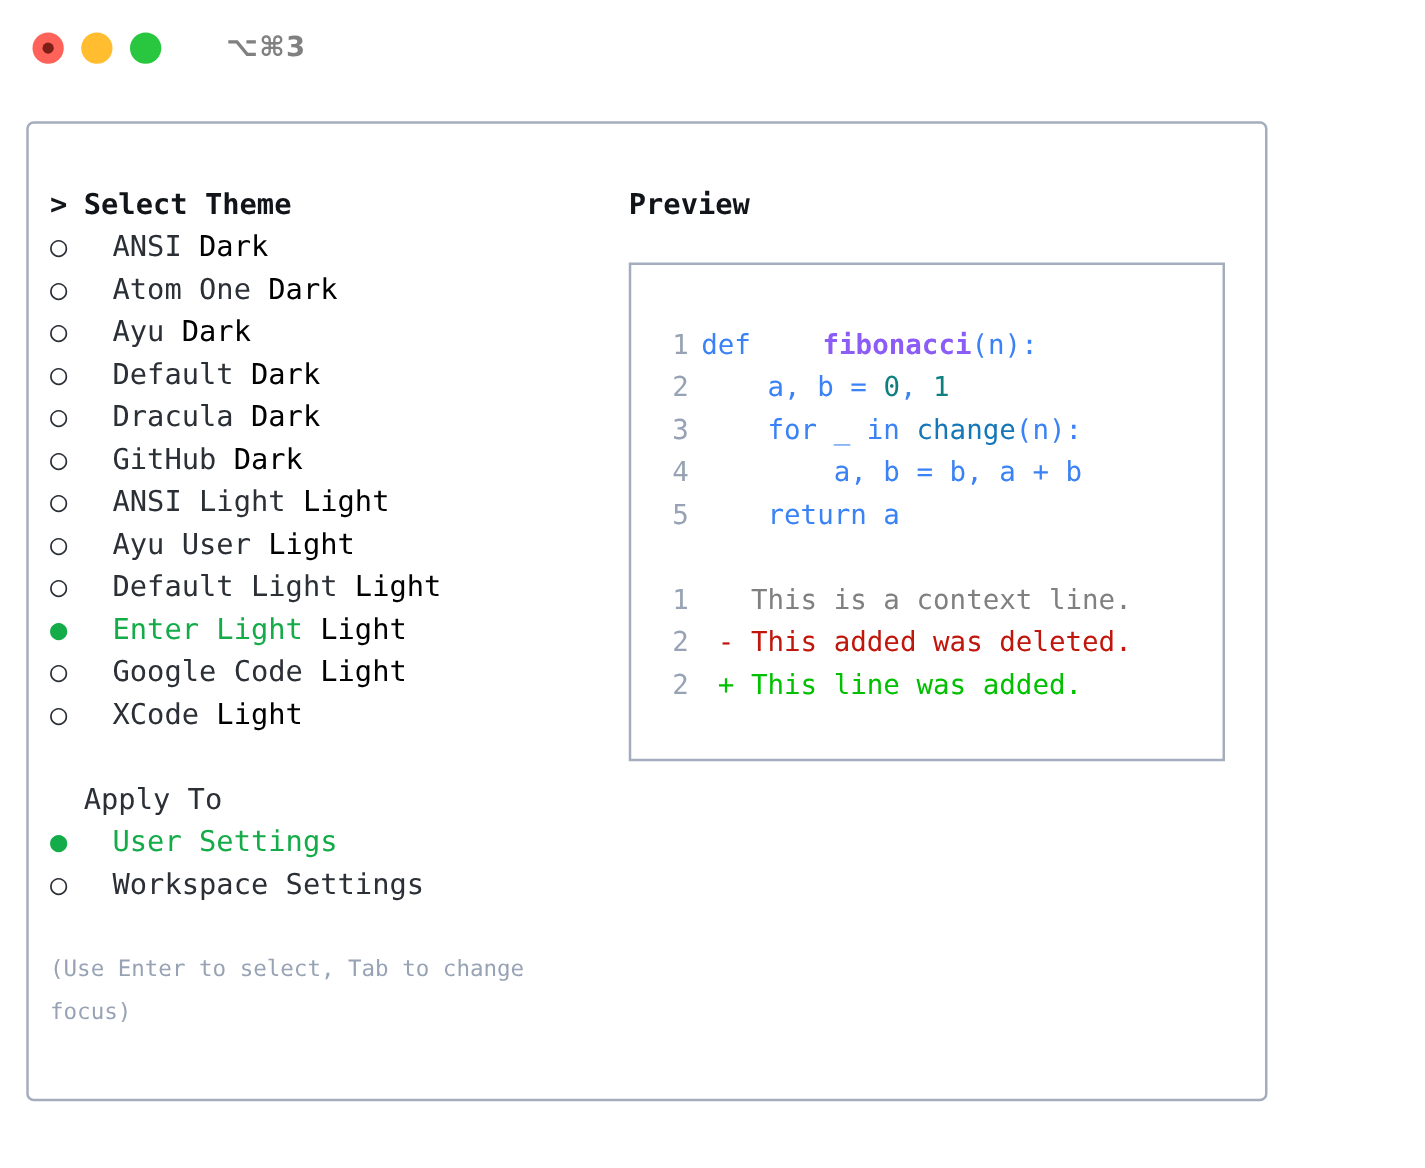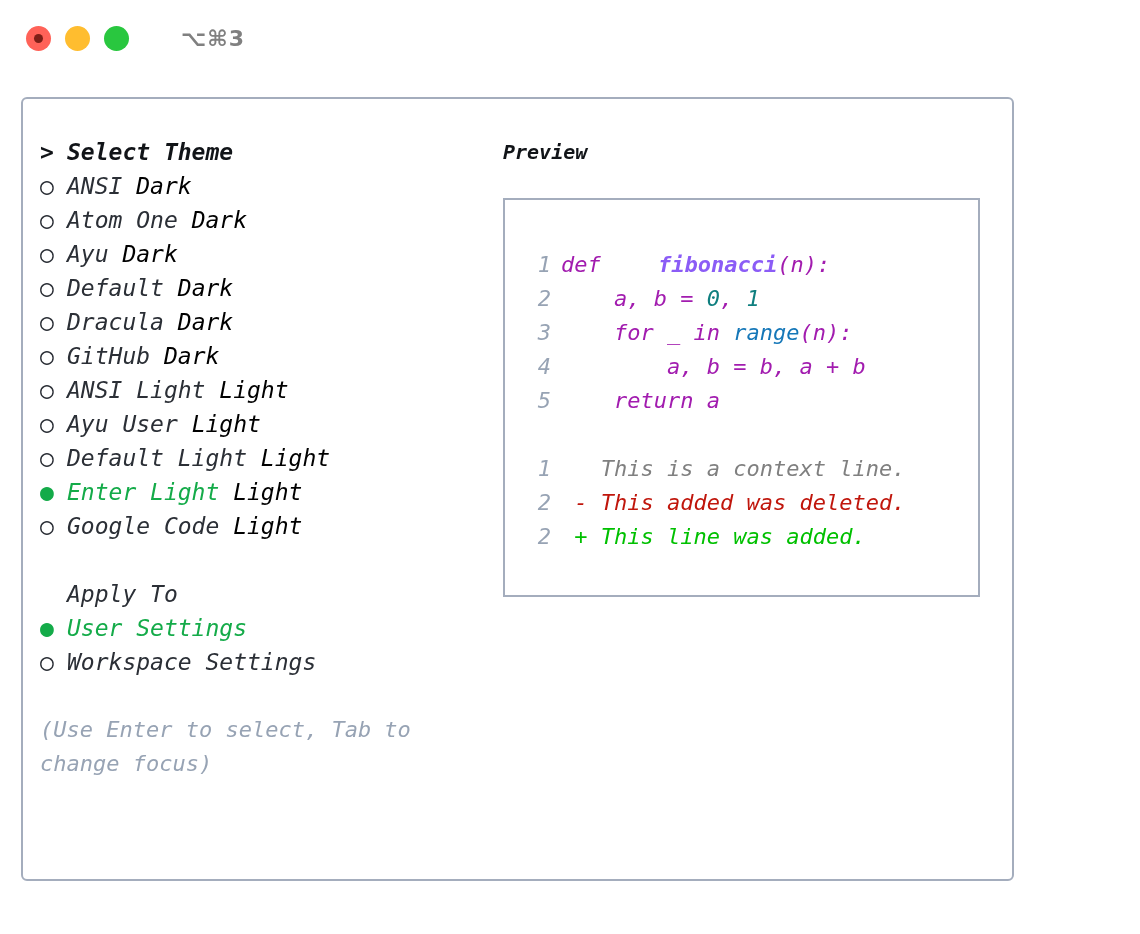--- a/index.html
+++ b/index.html
@@ -75,22 +75,21 @@
     width: 993px;
     height: 784px;
     border: 2px solid #a4adbd;
     border-radius: 6px;
     box-sizing: border-box;
     background: #ffffff;
   }
 
   .columns {
     display: flex;
-    padding: 36px 0 0 0;
-    font-style: italic;
+    padding: 48px 0 0 0;
   }
   .col-left {
     width: 462px;
     padding-left: 17px;
     box-sizing: border-box;
   }
   .col-right {
     flex: 1;
     padding-left: 18px;
     box-sizing: border-box;
@@ -112,44 +111,44 @@
     color: #2b2f36;
     white-space: pre;
   }
   .marker {
     display: inline-block;
     width: 27px;
     color: #2b2f36;
   }
   .opt.selected .marker { color: #14ab49; }
   .opt.selected .opt-label { color: #14ab49; }
-  .opt-label { color: #2b2f36; }
+  .opt-label { color: #2b2f36; margin-left: 23px; }
   .opt-tag { color: #000000; }
 
   .section-head {
     font-size: 23px;
     line-height: 34px;
     color: #2b2f36;
     white-space: pre;
   }
   .section-head .marker { color: transparent; }
 
   .spacer-sm { height: 34px; }
   .spacer-md { height: 34px; }
 
   .hint {
-    font-size: 22px;
+    font-size: 18px;
     line-height: 34px;
     color: #97a3b4;
     width: 420px;
   }
 
   
   .preview-title {
-    font-size: 20px;
+    font-size: 23px;
     font-weight: bold;
     color: #111418;
     line-height: 34px;
   }
   .preview-box {
     margin-top: 29px;
     width: 477px;
     height: 399px;
     border: 2px solid #a4adbd;
     box-sizing: border-box;
@@ -165,21 +164,21 @@
   .ln {
     display: inline-block;
     width: 26px;
     text-align: right;
     color: #97a3b4;
     margin-right: 10px;
   }
   .tok-fn   { color: #8b5cf6; font-weight: bold; margin-left: 44px; }
   .tok-num  { color: #0f7f7f; }
   .tok-call { color: #1577b8; }
-  .tok-plain{ color: #a21caf; }
+  .tok-plain{ color: #3b82f6; }
   .code-gap { height: 34px; }
 
   .diff-ctx { color: #808080; }
   .diff-del { color: #c0160c; }
   .diff-add { color: #00c000; }
 </style>
 </head>
 <body>
 
 <div class="window">
@@ -204,20 +203,21 @@
             <div class="opt"><span class="marker">○</span><span class="opt-label">Atom One</span><span class="opt-tag"> Dark</span></div>
             <div class="opt"><span class="marker">○</span><span class="opt-label">Ayu</span><span class="opt-tag"> Dark</span></div>
             <div class="opt"><span class="marker">○</span><span class="opt-label">Default</span><span class="opt-tag"> Dark</span></div>
             <div class="opt"><span class="marker">○</span><span class="opt-label">Dracula</span><span class="opt-tag"> Dark</span></div>
             <div class="opt"><span class="marker">○</span><span class="opt-label">GitHub</span><span class="opt-tag"> Dark</span></div>
             <div class="opt"><span class="marker">○</span><span class="opt-label">ANSI Light</span><span class="opt-tag"> Light</span></div>
             <div class="opt"><span class="marker">○</span><span class="opt-label">Ayu User</span><span class="opt-tag"> Light</span></div>
             <div class="opt"><span class="marker">○</span><span class="opt-label">Default Light</span><span class="opt-tag"> Light</span></div>
             <div class="opt selected"><span class="marker">●</span><span class="opt-label">Enter Light</span><span class="opt-tag"> Light</span></div>
             <div class="opt"><span class="marker">○</span><span class="opt-label">Google Code</span><span class="opt-tag"> Light</span></div>
+            <div class="opt"><span class="marker">○</span><span class="opt-label">XCode</span><span class="opt-tag"> Light</span></div>
           </div>
 
         <div class="spacer-sm"></div>
 
         <div class="section-head"><span class="marker">○</span><span>Apply To</span></div>
 
         <div id="apply-list">
             <div class="opt selected"><span class="marker">●</span><span class="opt-label">User Settings</span></div>
             <div class="opt"><span class="marker">○</span><span class="opt-label">Workspace Settings</span></div>
           </div>
@@ -226,21 +226,21 @@
 
         <div class="hint">(Use Enter to select, Tab to change focus)</div>
       </div>
 
       <div class="col-right">
         <div class="preview-title">Preview</div>
         <div class="preview-box">
           <div id="code-block">
               <div class="code-line"><span class="ln">1</span><span class="tok-plain">def </span><span class="tok-fn">fibonacci</span><span class="tok-plain">(n):</span></div>
               <div class="code-line"><span class="ln">2</span><span class="tok-plain">    a, b = </span><span class="tok-num">0</span><span class="tok-plain">, </span><span class="tok-num">1</span></div>
-              <div class="code-line"><span class="ln">3</span><span class="tok-plain">    for _ in </span><span class="tok-call">range</span><span class="tok-plain">(n):</span></div>
+              <div class="code-line"><span class="ln">3</span><span class="tok-plain">    for _ in </span><span class="tok-call">change</span><span class="tok-plain">(n):</span></div>
               <div class="code-line"><span class="ln">4</span><span class="tok-plain">        a, b = b, a + b</span></div>
               <div class="code-line"><span class="ln">5</span><span class="tok-plain">    return a</span></div>
             </div>
           <div class="code-gap"></div>
           <div id="diff-block">
               <div class="code-line"><span class="ln">1</span><span class="diff-ctx">   This is a context line.</span></div>
               <div class="code-line"><span class="ln">2</span><span class="diff-del"> - This added was deleted.</span></div>
               <div class="code-line"><span class="ln">2</span><span class="diff-add"> + This line was added.</span></div>
             </div>
         </div>

